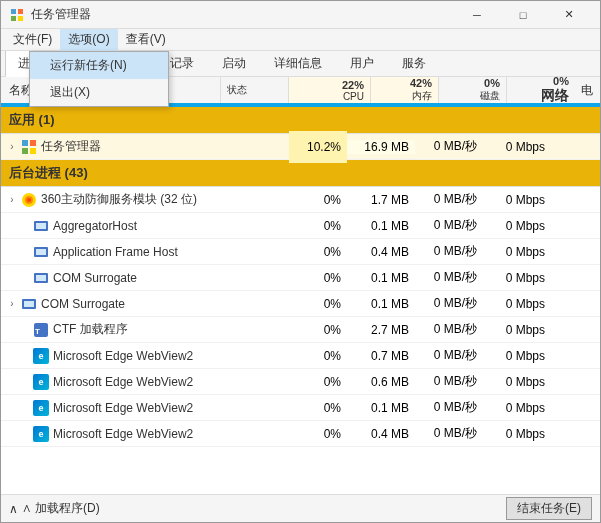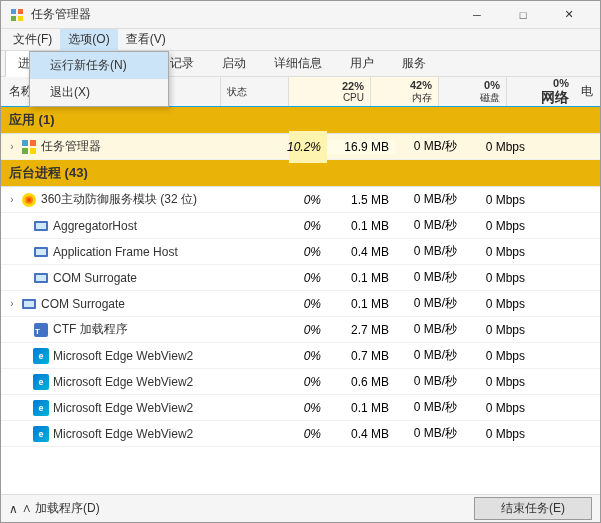--- a/index.html
+++ b/index.html
@@ -126,21 +126,21 @@
       border-color: #ccc;
       border-bottom: 1px solid #fff;
       margin-bottom: -1px;
     }
 
     
     .col-headers {
       display: flex;
       align-items: center;
       background: #f5f5f5;
-      border-bottom: 1px solid #0ea5e9;
+      border-bottom: 4px solid #0ea5e9;
       height: 30px;
       padding: 0;
     }
     .col-name {
       width: 220px;
       padding: 0 8px;
       font-size: 12px;
       color: #333;
       border-right: 1px solid #ddd;
       height: 100%;
@@ -266,28 +266,27 @@
       margin-right: 4px;
       flex-shrink: 0;
     }
     .cell-status {
       width: 68px;
       padding: 0 6px;
       font-size: 12px;
       color: #333;
     }
     .cell-cpu {
-      width: 38px;
+      width: 58px;
       padding: 9px 6px;
       font-size: 12px;
       text-align: right;
       display: flex;
       align-items: center;
       justify-content: flex-end;
-      font-style: italic;
     }
     .cell-mem {
       width: 68px;
       padding: 0 6px;
       font-size: 12px;
       text-align: right;
       display: flex;
       align-items: center;
       justify-content: flex-end;
     }
@@ -327,21 +326,21 @@
     }
     .status-bar-left {
       font-size: 12px;
       color: #333;
       display: flex;
       align-items: center;
       gap: 4px;
     }
     .status-bar-right button {
       font-size: 12px;
-      padding: 2px 26px;
+      padding: 2px 10px;
       background: #e0e0e0;
       border: 1px solid #999;
       cursor: pointer;
       color: #333;
     }
   </style>
 </head>
 <body>
 
 <div class="window">
@@ -442,21 +441,21 @@
             <svg width="16" height="16" viewBox="0 0 16 16">
               <circle cx="8" cy="8" r="7" fill="#ffd700"></circle>
               <circle cx="8" cy="8" r="4" fill="#ff8c00"></circle>
               <circle cx="8" cy="8" r="2" fill="#ff4400"></circle>
             </svg>
           </div>
           <span style="overflow: hidden; text-overflow: ellipsis; white-space: nowrap;">360主动防御服务模块 (32 位)</span>
         </div>
         <div class="cell-status"></div>
         <div class="cell-cpu">0%</div>
-        <div class="cell-mem">1.5 MB</div>
+        <div class="cell-mem">1.7 MB</div>
         <div class="cell-disk">0 MB/秒</div>
         <div class="cell-net">0 Mbps</div>
         <div class="cell-power"></div>
       </div>
       <div class="row">
         <div class="cell-name">
           <span style="width: 16px; display: inline-block;"></span>
           <span style="width: 12px; display: inline-block;"></span>
           <div class="process-icon" style="width: 16px; height: 16px; margin-right: 4px; flex-shrink: 0; display: flex; align-items: center; justify-content: center; border-radius: 2px;">
             <svg width="16" height="16" viewBox="0 0 16 16">

